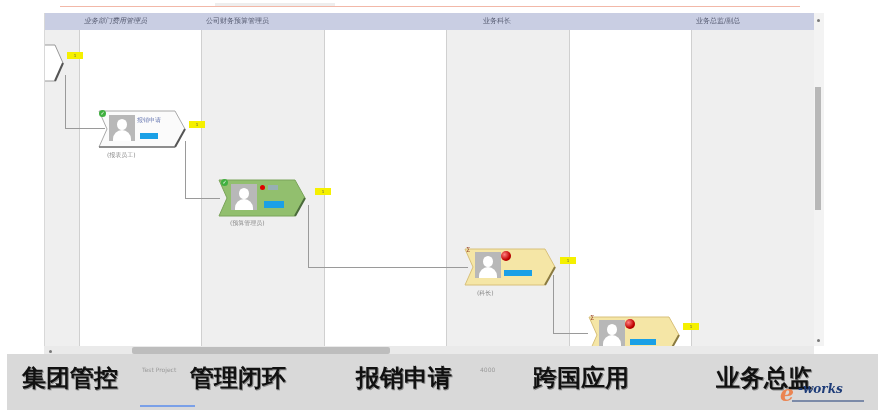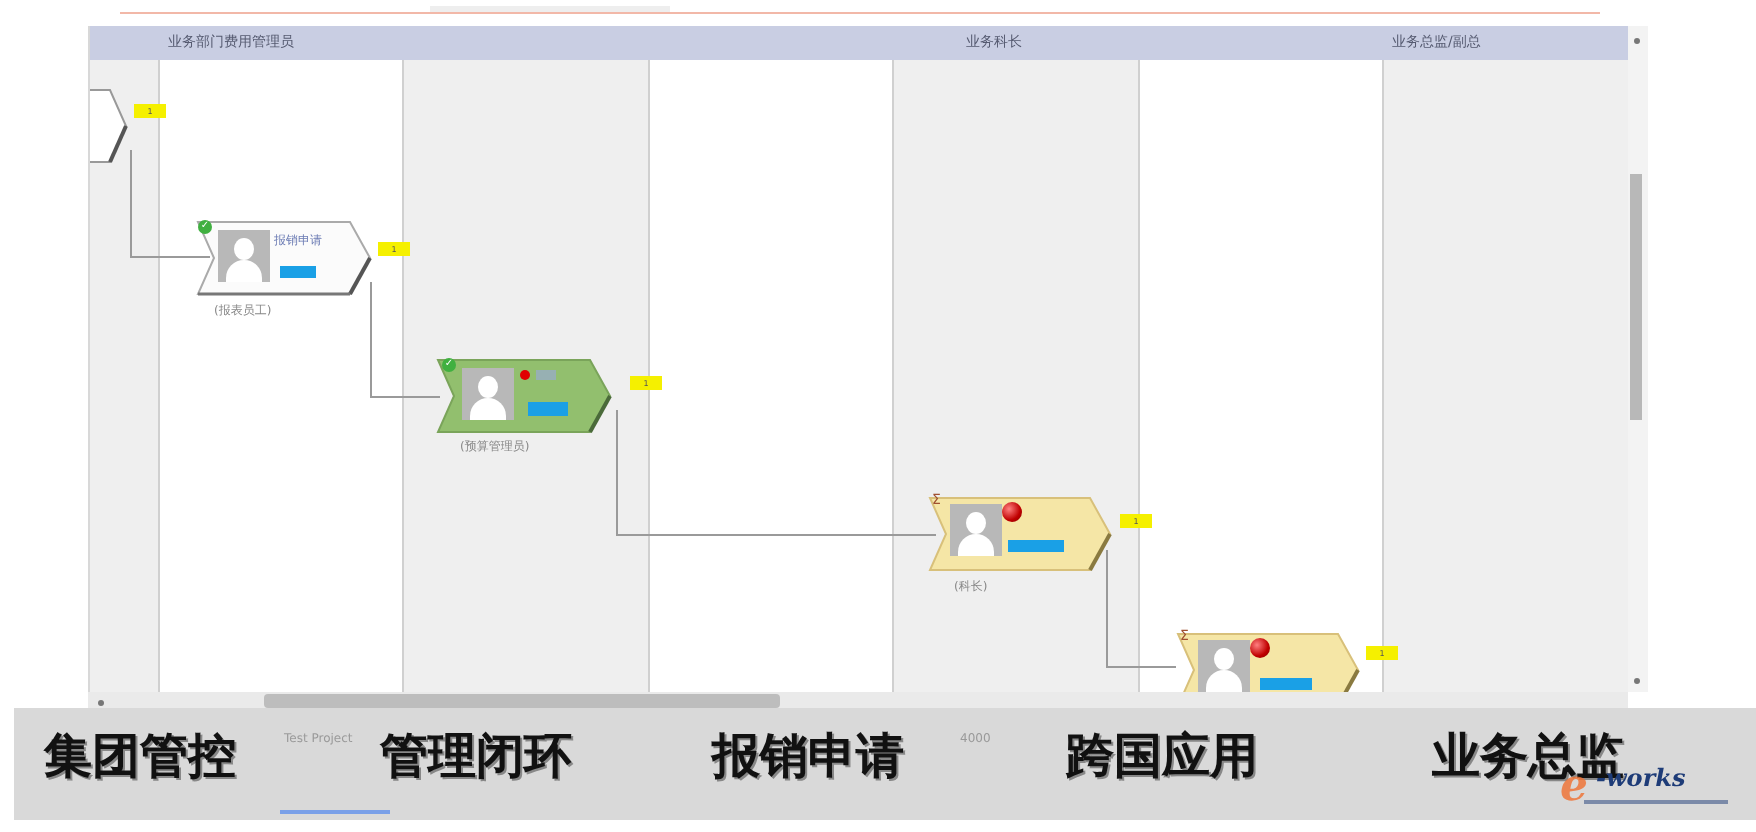--- a/index.html
+++ b/index.html
@@ -49,21 +49,22 @@
   <div class="header-row"></div>
 
   <div class="lane gray" style="left:0;width:35px;"></div>
   <div class="lane white" style="left:35px;width:122px;"></div>
   <div class="lane gray" style="left:157px;width:123px;"></div>
   <div class="lane white" style="left:280px;width:122px;"></div>
   <div class="lane gray" style="left:402px;width:123px;"></div>
   <div class="lane white" style="left:525px;width:122px;"></div>
   <div class="lane gray" style="left:647px;width:123px;"></div>
 
-  <div class="lane-head" style="left:35px;width:122px;">业务部门费用管理员</div>
+  <div class="lane-head" style="left:35px;width:122px;font-style:italic;">业务部门费用管理员</div>
+  <div class="lane-head" style="left:157px;width:123px;">公司财务预算管理员</div>
   <div class="lane-head" style="left:402px;width:123px;margin-left:32px;">业务科长</div>
   <div class="lane-head" style="left:647px;width:123px;">业务总监/副总</div>
 
   <div class="conn" style="left:20px;top:62px;width:1px;height:53px;"></div>
   <div class="conn" style="left:20px;top:115px;width:40px;height:1px;"></div>
   <div class="conn" style="left:140px;top:128px;width:1px;height:57px;"></div>
   <div class="conn" style="left:140px;top:185px;width:35px;height:1px;"></div>
   <div class="conn" style="left:263px;top:192px;width:1px;height:62px;"></div>
   <div class="conn" style="left:263px;top:254px;width:160px;height:1px;"></div>
   <div class="conn" style="left:508px;top:262px;width:1px;height:58px;"></div>

